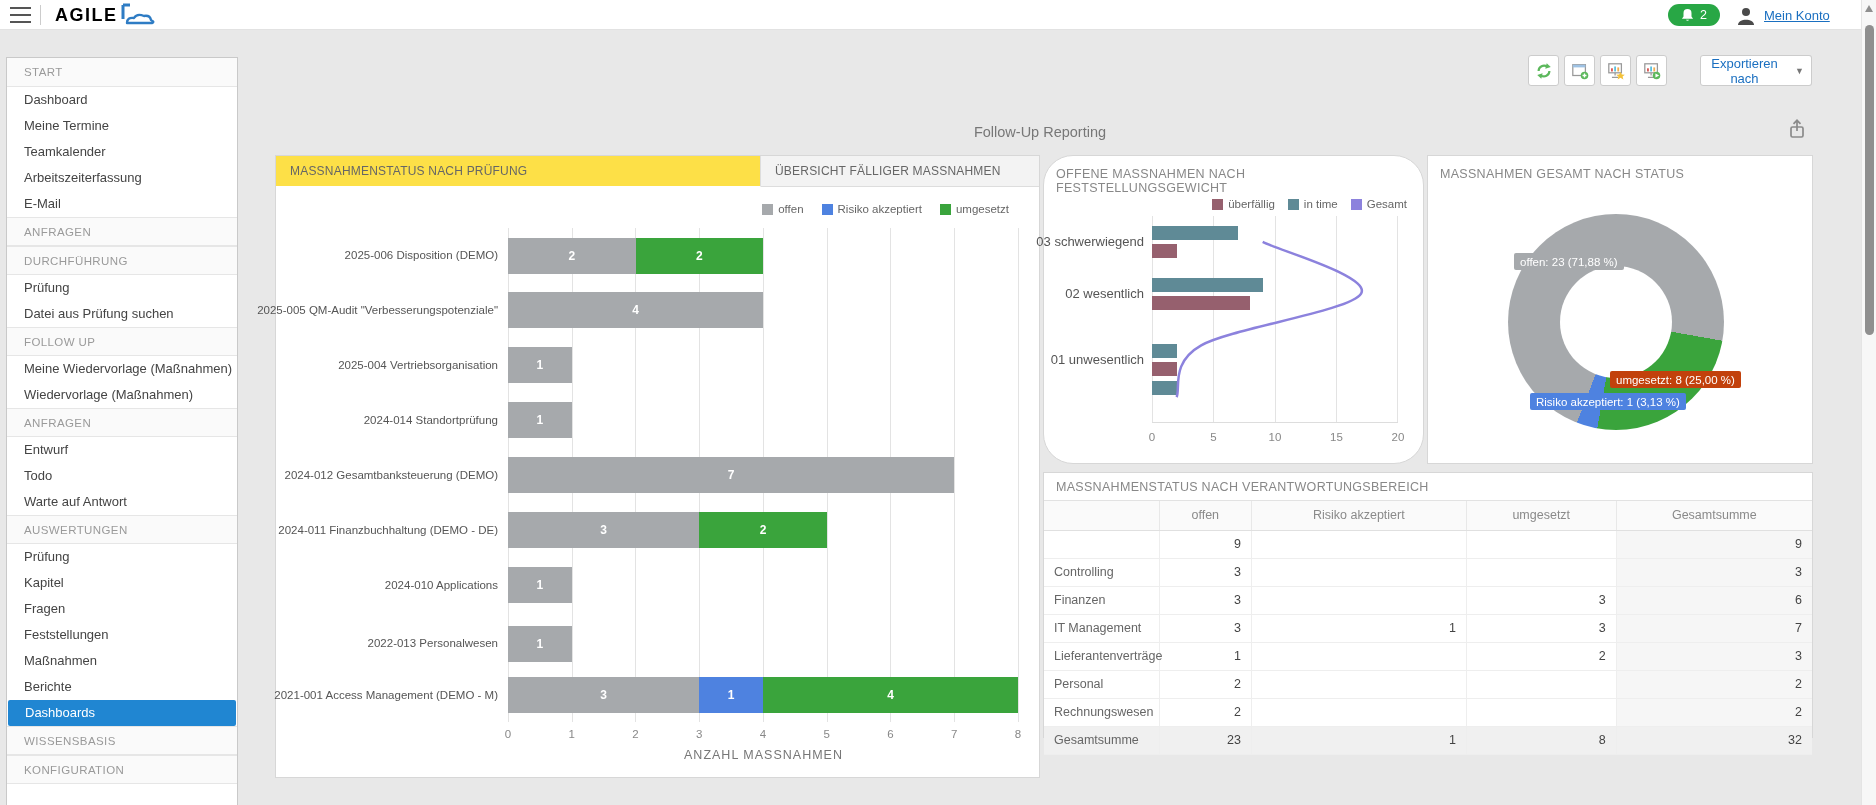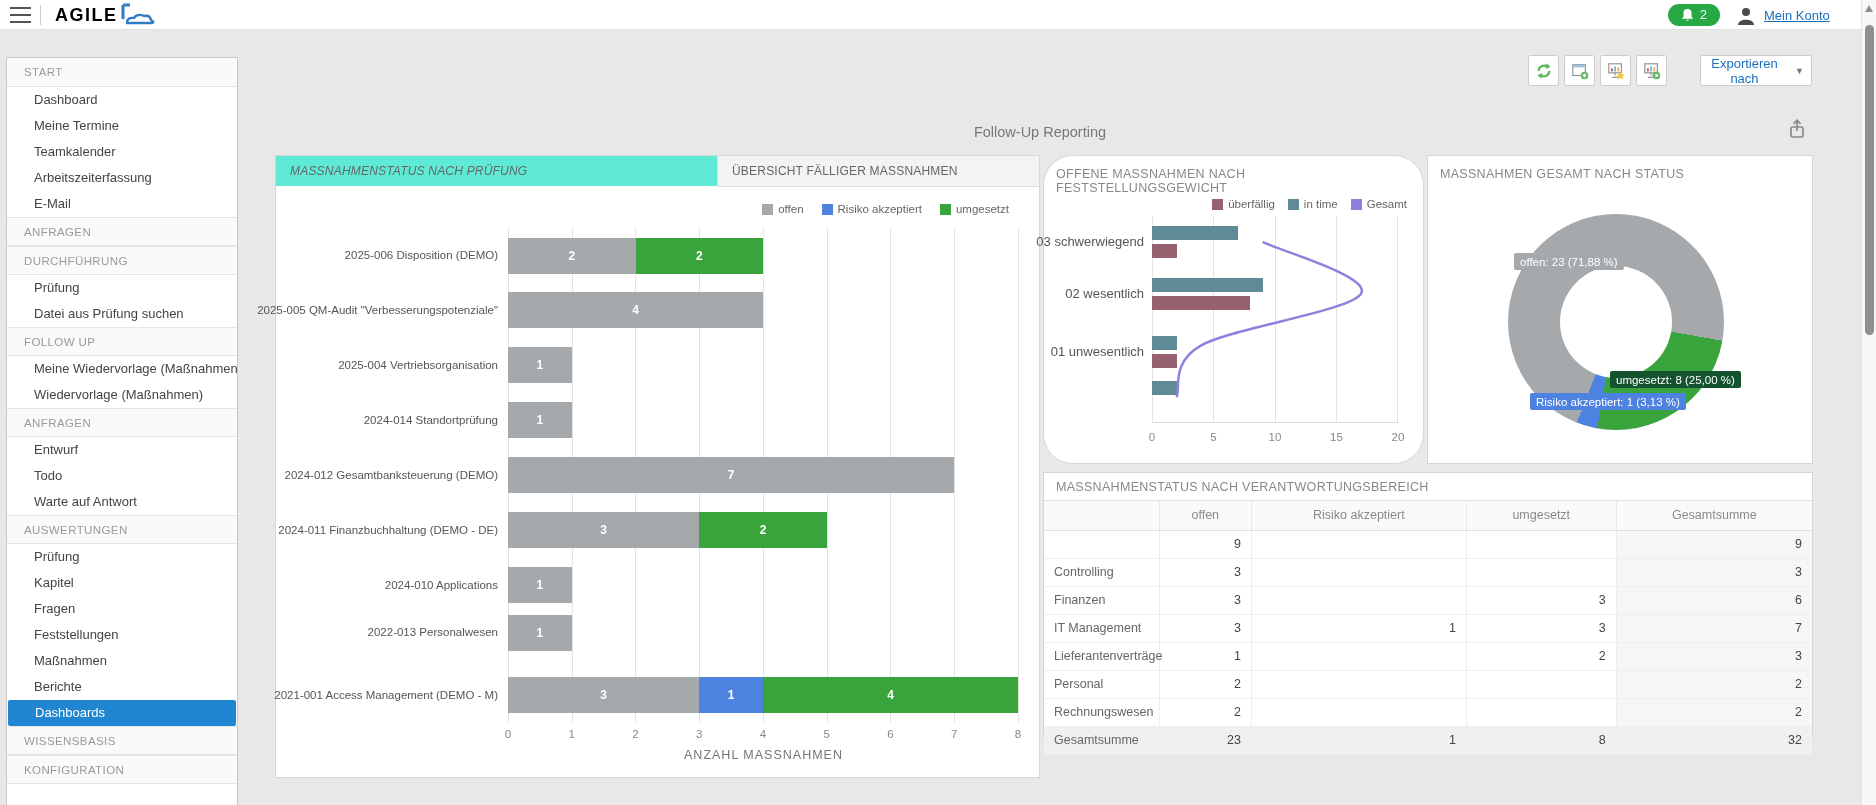--- a/index.html
+++ b/index.html
@@ -18,41 +18,41 @@
 
   
   .content-scrollbar { position:absolute; right:0; top:0; width:15px; height:805px; background:#f7f7f7; border-left:1px solid #e4e4e4; z-index:9; }
   .scroll-arrow-up { position:absolute; top:5px; left:3px; width:0; height:0; border-left:4.5px solid transparent; border-right:4.5px solid transparent; border-bottom:7px solid #8f8f8f; }
   .scroll-thumb { position:absolute; top:25px; left:2.5px; width:9px; height:310px; background:#8f8f8f; border-radius:5px; cursor:pointer; }
 
   
   .sidebar { position:absolute; left:6px; top:57px; width:232px; bottom:0; background:#fff; border:1px solid #c9c9c9; border-bottom:none; overflow:hidden; z-index:2; }
   .sb-header { height:29px; line-height:29px; padding-left:17px; background:#fafafa; border-top:1px solid #e6e6e6; border-bottom:1px solid #e6e6e6; color:#9a9a9a; font-size:11.5px; letter-spacing:.4px; cursor:pointer; }
   .sb-header:first-child { border-top:none; }
-  .sb-item { height:26px; line-height:26px; padding-left:27px; color:#444; font-size:13px; white-space:nowrap; cursor:pointer; }
+  .sb-item { height:26px; line-height:26px; padding-left:17px; color:#444; font-size:13px; white-space:nowrap; cursor:pointer; }
   .sb-item.selected { background:#2086d2; color:#fff; border-radius:2px; margin:0 1px; }
 
   
   .toolbar-btn { position:absolute; top:55px; width:31px; height:31px; background:#fff; border:1px solid #ccc; border-radius:3px; display:flex; align-items:center; justify-content:center; cursor:pointer; }
   .export-btn { position:absolute; left:1700px; top:55px; width:89px; height:31px; background:#fff; border:1px solid #ccc; border-radius:3px 0 0 3px; color:#1a6fc0; font-size:13px; display:flex; align-items:center; justify-content:center; cursor:pointer; }
   .export-caret { position:absolute; left:1788px; top:55px; width:24px; height:31px; background:#fff; border:1px solid #ccc; border-left:none; border-radius:0 3px 3px 0; display:flex; align-items:center; justify-content:center; color:#777; font-size:9px; cursor:pointer; }
 
   .page-title { position:absolute; left:600px; top:124px; width:880px; text-align:center; font-size:14.5px; color:#777; }
   .share-btn { position:absolute; left:1786px; top:118px; width:24px; height:24px; cursor:pointer; }
 
   
   .card { position:absolute; background:#fff; border:1px solid #d7d7d7; }
   #card1 { left:275px; top:155px; width:765px; height:623px; }
   #card2 { left:1043px; top:155px; width:381px; height:309px;border-radius:30px; }
   #card3 { left:1427px; top:155px; width:386px; height:309px; }
   #card4 { left:1043px; top:472px; width:770px; height:266px; }
 
   .tabbar { display:flex; height:31px; border-bottom:1px solid #ddd; }
   .tab { padding:0 14px; display:flex; align-items:center; font-size:12px; color:#666; letter-spacing:.2px; cursor:pointer; white-space:nowrap; }
-  .tab.active { width:442px; background:#5eead4; border-right:1px solid #ddd; margin-bottom:-1px; border-bottom:1px solid #fff;font-style:italic; }
+  .tab.active { width:485px; background:#fde047; border-right:1px solid #ddd; margin-bottom:-1px; border-bottom:1px solid #fff; }
   .tab.inactive { flex:1; background:#f3f3f3; }
 
   .card-title { padding:11px 12px 0; font-size:12.5px; color:#888; letter-spacing:.3px; }
   .legend { position:absolute; display:flex; gap:18px; font-size:11.5px; color:#666; align-items:center; }
   #card1 .legend { top:47px; right:30px; }
   #card2 .legend { top:42px; right:16px; gap:13px; }
   .legend-item { display:flex; align-items:center; gap:5px; cursor:pointer; }
   .legend-swatch { width:11px; height:11px; display:inline-block; }
 
   
@@ -258,21 +258,21 @@
           <div class="c1-seg" style="width: 191.25px; background: rgb(166, 169, 172);">3</div>
           <div class="c1-seg" style="width: 127.5px; background: rgb(58, 164, 60);">2</div>
         </div>
       </div>
       <div class="c1-row" style="top: 329.333px;">
         <div class="c1-label">2024-010 Applications</div>
         <div class="c1-bar">
           <div class="c1-seg" style="width: 63.75px; background: rgb(166, 169, 172);">1</div>
         </div>
       </div>
-      <div class="c1-row" style="top: 377px; padding-left: 36px;">
+      <div class="c1-row" style="top: 388px; padding-left: 36px;">
         <div class="c1-label">2022-013 Personalwesen</div>
         <div class="c1-bar">
           <div class="c1-seg" style="width: 63.75px; background: rgb(166, 169, 172);">1</div>
         </div>
       </div>
       <div class="c1-row" style="top: 439.111px;">
         <div class="c1-label">2021-001 Access Management (DEMO - M)</div>
         <div class="c1-bar">
           <div class="c1-seg" style="width: 191.25px; background: rgb(166, 169, 172);">3</div>
           <div class="c1-seg" style="width: 63.75px; background: rgb(78, 130, 224);">1</div>
@@ -314,21 +314,21 @@
       <div class="c2-group" style="top: 0px;">
         <div class="c2-label">03 schwerwiegend</div>
         <div class="c2-bar" style="top: 10px; width: 86.1px; background: rgb(95, 138, 150);"></div>
         <div class="c2-bar" style="top: 28px; width: 24.6px; background: rgb(150, 96, 110);"></div>
       </div>
       <div class="c2-group" style="top: 51.75px;">
         <div class="c2-label">02 wesentlich</div>
         <div class="c2-bar" style="top: 10px; width: 110.7px; background: rgb(95, 138, 150);"></div>
         <div class="c2-bar" style="top: 28px; width: 98.4px; background: rgb(150, 96, 110);"></div>
       </div>
-      <div class="c2-group" style="top: 110px;">
+      <div class="c2-group" style="top: 118px;">
         <div class="c2-label">01 unwesentlich</div>
         <div class="c2-bar" style="top: 10px; width: 24.6px; background: rgb(95, 138, 150);"></div>
         <div class="c2-bar" style="top: 28px; width: 24.6px; background: rgb(150, 96, 110);"></div>
       </div>
       <div class="c2-group" style="top: 155.25px;">
         <div class="c2-label"></div>
         <div class="c2-bar" style="top: 10px; width: 24.6px; background: rgb(95, 138, 150);"></div>
       </div>
     </div>
   <svg id="c2-svg">
@@ -340,21 +340,21 @@
       <span style="left: 123px;">10</span>
       <span style="left: 184.5px;">15</span>
       <span style="left: 240px; margin-left: 6px;">20</span>
     </div>
 </section>
 
 <section class="card" id="card3">
   <div class="card-title">MASSNAHMEN GESAMT NACH STATUS</div>
   <div id="donut" style="background: conic-gradient(from 100deg, rgb(58, 164, 60) 0deg, rgb(58, 164, 60) 90deg, rgb(78, 130, 224) 90deg, rgb(78, 130, 224) 101.25deg, rgb(166, 169, 172) 101.25deg, rgb(166, 169, 172) 360deg);"></div>
   <div class="donut-label" id="dlabel-offen" style="background: rgb(166, 169, 172);">offen: 23 (71,88 %)</div>
-  <div class="donut-label" id="dlabel-umgesetzt" style="background: #14532d;">umgesetzt: 8 (25,00 %)</div>
+  <div class="donut-label" id="dlabel-umgesetzt" style="background: #c2410c;">umgesetzt: 8 (25,00 %)</div>
   <div class="donut-label" id="dlabel-risiko" style="background: rgb(78, 130, 224);">Risiko akzeptiert: 1 (3,13 %)</div>
 </section>
 
 <section class="card" id="card4">
   <div class="table-title">MASSNAHMENSTATUS NACH VERANTWORTUNGSBEREICH</div>
   <table>
     <colgroup>
       <col style="width:15%">
         <col style="width:12%">
         <col style="width:28%">

